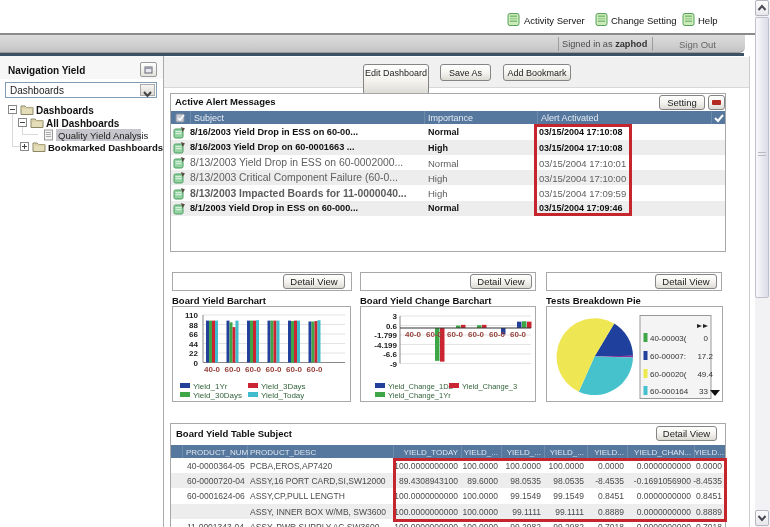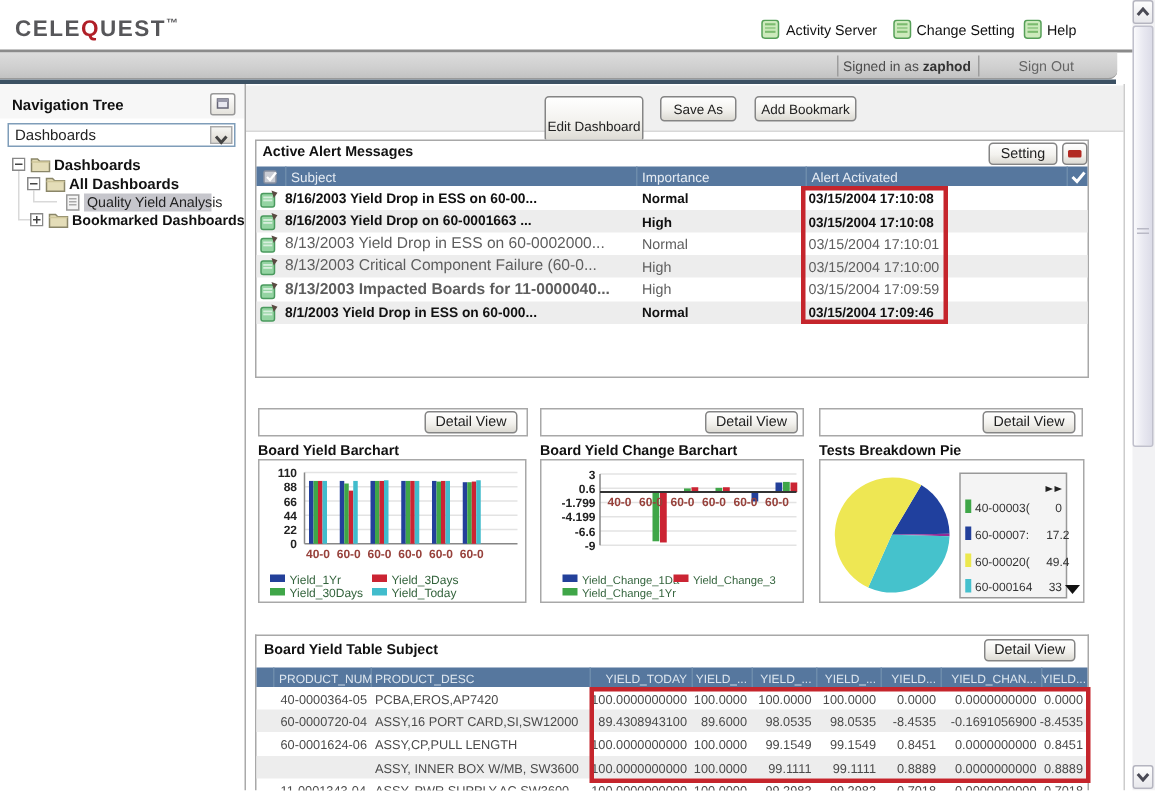--- a/index.html
+++ b/index.html
@@ -10,21 +10,20 @@
   .btn { position:absolute; background:linear-gradient(#ffffff,#f3f2ee 55%,#dcdad3);
     border:1px solid #858585; border-radius:3px; text-align:center;
     font-size:9.5px; color:#222; white-space:nowrap; overflow:hidden; }
   .panelbox { position:absolute; border:1px solid #a8a8a8; background:#fff; }
 </style>
 </head>
 <body>
 <div id="page">
 
   <div class="abs" style="left:0;top:0;width:770px;height:33px;background:#fff;"></div>
-  <div class="abs" style="left:10px;top:11px;font-size:15px;font-weight:bold;letter-spacing:1px;color:#57575a;">CELE<span style="color:#b01f27;">Q</span>UEST<span style="font-size:8px;vertical-align:6px;letter-spacing:0;">™</span></div>
 
   <svg class="abs" style="left:507px;top:13px;" width="13" height="13">
       <rect x="1" y="0.5" width="11" height="12" rx="2" fill="#cdeabc" stroke="#56a058"></rect>
       <rect x="3" y="2.5" width="7" height="1.4" fill="#7bbb6e"></rect>
       <rect x="3" y="5" width="7" height="1.4" fill="#9ccf8e"></rect>
       <rect x="3" y="7.5" width="7" height="1.4" fill="#7bbb6e"></rect>
     </svg>
   <div class="abs" style="left:524px;top:15px;font-size:9.5px;color:#111;">Activity Server</div>
   <svg class="abs" style="left:595px;top:13px;" width="13" height="13">
       <rect x="1" y="0.5" width="11" height="12" rx="2" fill="#cdeabc" stroke="#56a058"></rect>
@@ -45,21 +44,21 @@
   <div class="abs" style="left:0;top:35px;width:745px;height:18px;background:linear-gradient(#dcdcdc,#cfcfcf 60%,#c2c2c2);border-bottom:1px solid #9a9a9a;border-radius:0 0 6px 0;"></div>
   <div class="abs" style="left:558px;top:37px;width:1px;height:14px;background:#9d9d9d;"></div>
   <div class="abs" style="left:652px;top:37px;width:1px;height:14px;background:#9d9d9d;"></div>
   <div class="abs" style="left:562px;top:39px;font-size:9.2px;color:#4c4c4c;">Signed in as <b style="color:#333;">zaphod</b></div>
   <div class="abs" style="left:679px;top:39px;font-size:9.5px;color:#666;">Sign Out</div>
 
   <div class="abs" style="left:0;top:53px;width:744px;height:3px;background:#3c5163;"></div>
 
   <div class="abs" style="left:0;top:56px;width:163px;height:471px;background:#fff;"></div>
   <div class="abs" style="left:0;top:56px;width:163px;height:23px;background:#f7f7f7;"></div>
-  <div class="abs" style="left:8px;top:65px;font-size:10px;font-weight:bold;color:#111;">Navigation Tree</div>
+  <div class="abs" style="left:8px;top:65px;font-size:10px;font-weight:bold;color:#111;">Navigation Yield</div>
   <div class="abs" style="left:140px;top:62px;width:17px;height:15px;background:linear-gradient(#fff,#e4e2dc);border:1px solid #999;border-radius:2px;">
     <svg width="15" height="13">
         <rect x="4" y="3" width="7" height="6" fill="#e8e8f0" stroke="#667" stroke-width="1"></rect>
         <rect x="4" y="3" width="7" height="2" fill="#99a"></rect>
       </svg>
   </div>
 
   <div class="abs" style="left:5px;top:82px;width:152px;height:16px;background:#fff;border:1px solid #7f9db9;">
     <div class="abs" style="left:4px;top:2px;font-size:10px;color:#222;">Dashboards</div>
     <div class="abs" style="right:1px;top:1px;width:15px;height:12px;background:linear-gradient(#f6f6f3,#ddd9d1);border:1px solid #aaa;">
@@ -115,21 +114,21 @@
         <path d="M1 5 h12" stroke="#cfc69a"></path>
       </svg>
     <div class="abs" style="left:48px;top:142px;font-size:9.5px;font-weight:bold;color:#111;">Bookmarked Dashboards</div>
   </div>
 
   <div class="abs" style="left:163px;top:56px;width:1px;height:471px;background:#aaa;"></div>
 
   <div class="abs" style="left:164px;top:56px;width:585px;height:471px;background:#fff;"></div>
 
   <div class="abs" style="left:164px;top:57px;width:585px;height:31px;background:#f0f0f0;border-bottom:1px solid #d8d8d8;"></div>
-  <div class="btn" style="left:363px;top:64px;width:66px;height:31px;padding-top:14px;font-size:9px;">Edit Dashboard</div>
+  <div class="btn" style="left:363px;top:64px;width:66px;height:31px;padding-top:3px;font-size:9px;">Edit Dashboard</div>
   <div class="btn" style="left:440px;top:64px;width:51px;height:17px;padding-top:3px;font-size:9px;">Save As</div>
   <div class="btn" style="left:503px;top:64px;width:68px;height:17px;padding-top:3px;font-size:9px;">Add Bookmark</div>
 
   <div class="panelbox" style="left:170px;top:93px;width:556px;height:159px;"></div>
   <div class="abs" style="left:175px;top:96px;font-size:9.5px;font-weight:bold;color:#111;">Active Alert Messages</div>
   <div class="btn" style="left:659px;top:95px;width:46px;height:15px;padding-top:1px;">Setting</div>
   <div class="btn" style="left:708px;top:95px;width:17px;height:15px;"><svg width="15" height="13">
         <rect x="3" y="4" width="9" height="5" rx="1" fill="#b22a22"></rect>
       </svg></div>
   <div id="alerttable">

